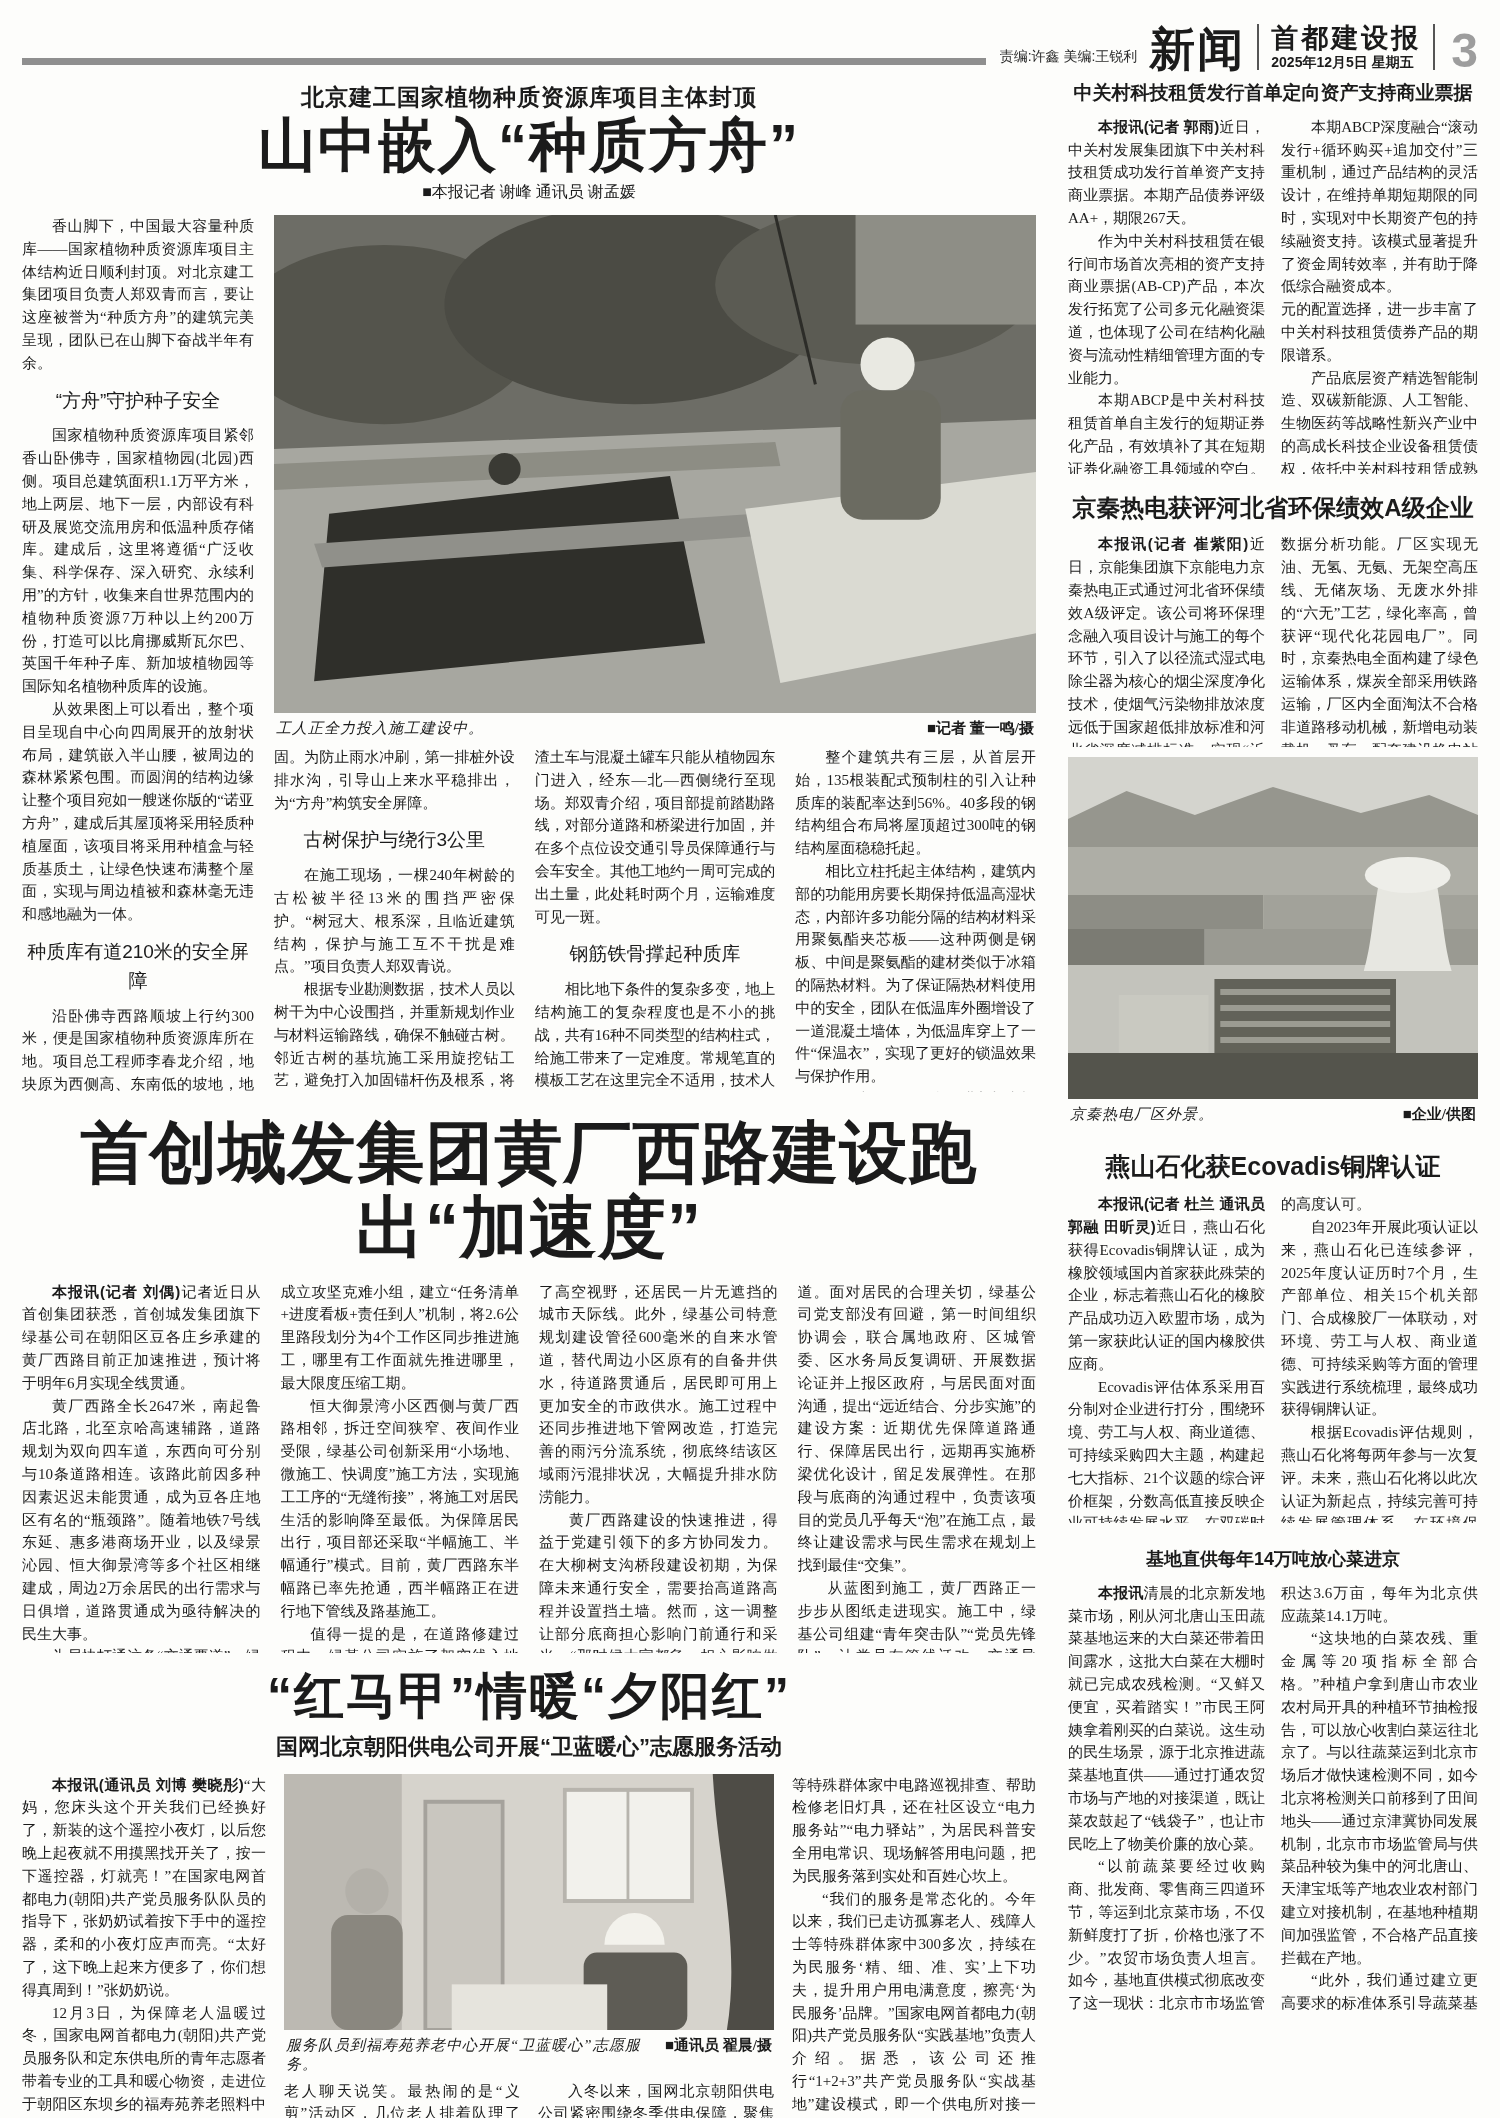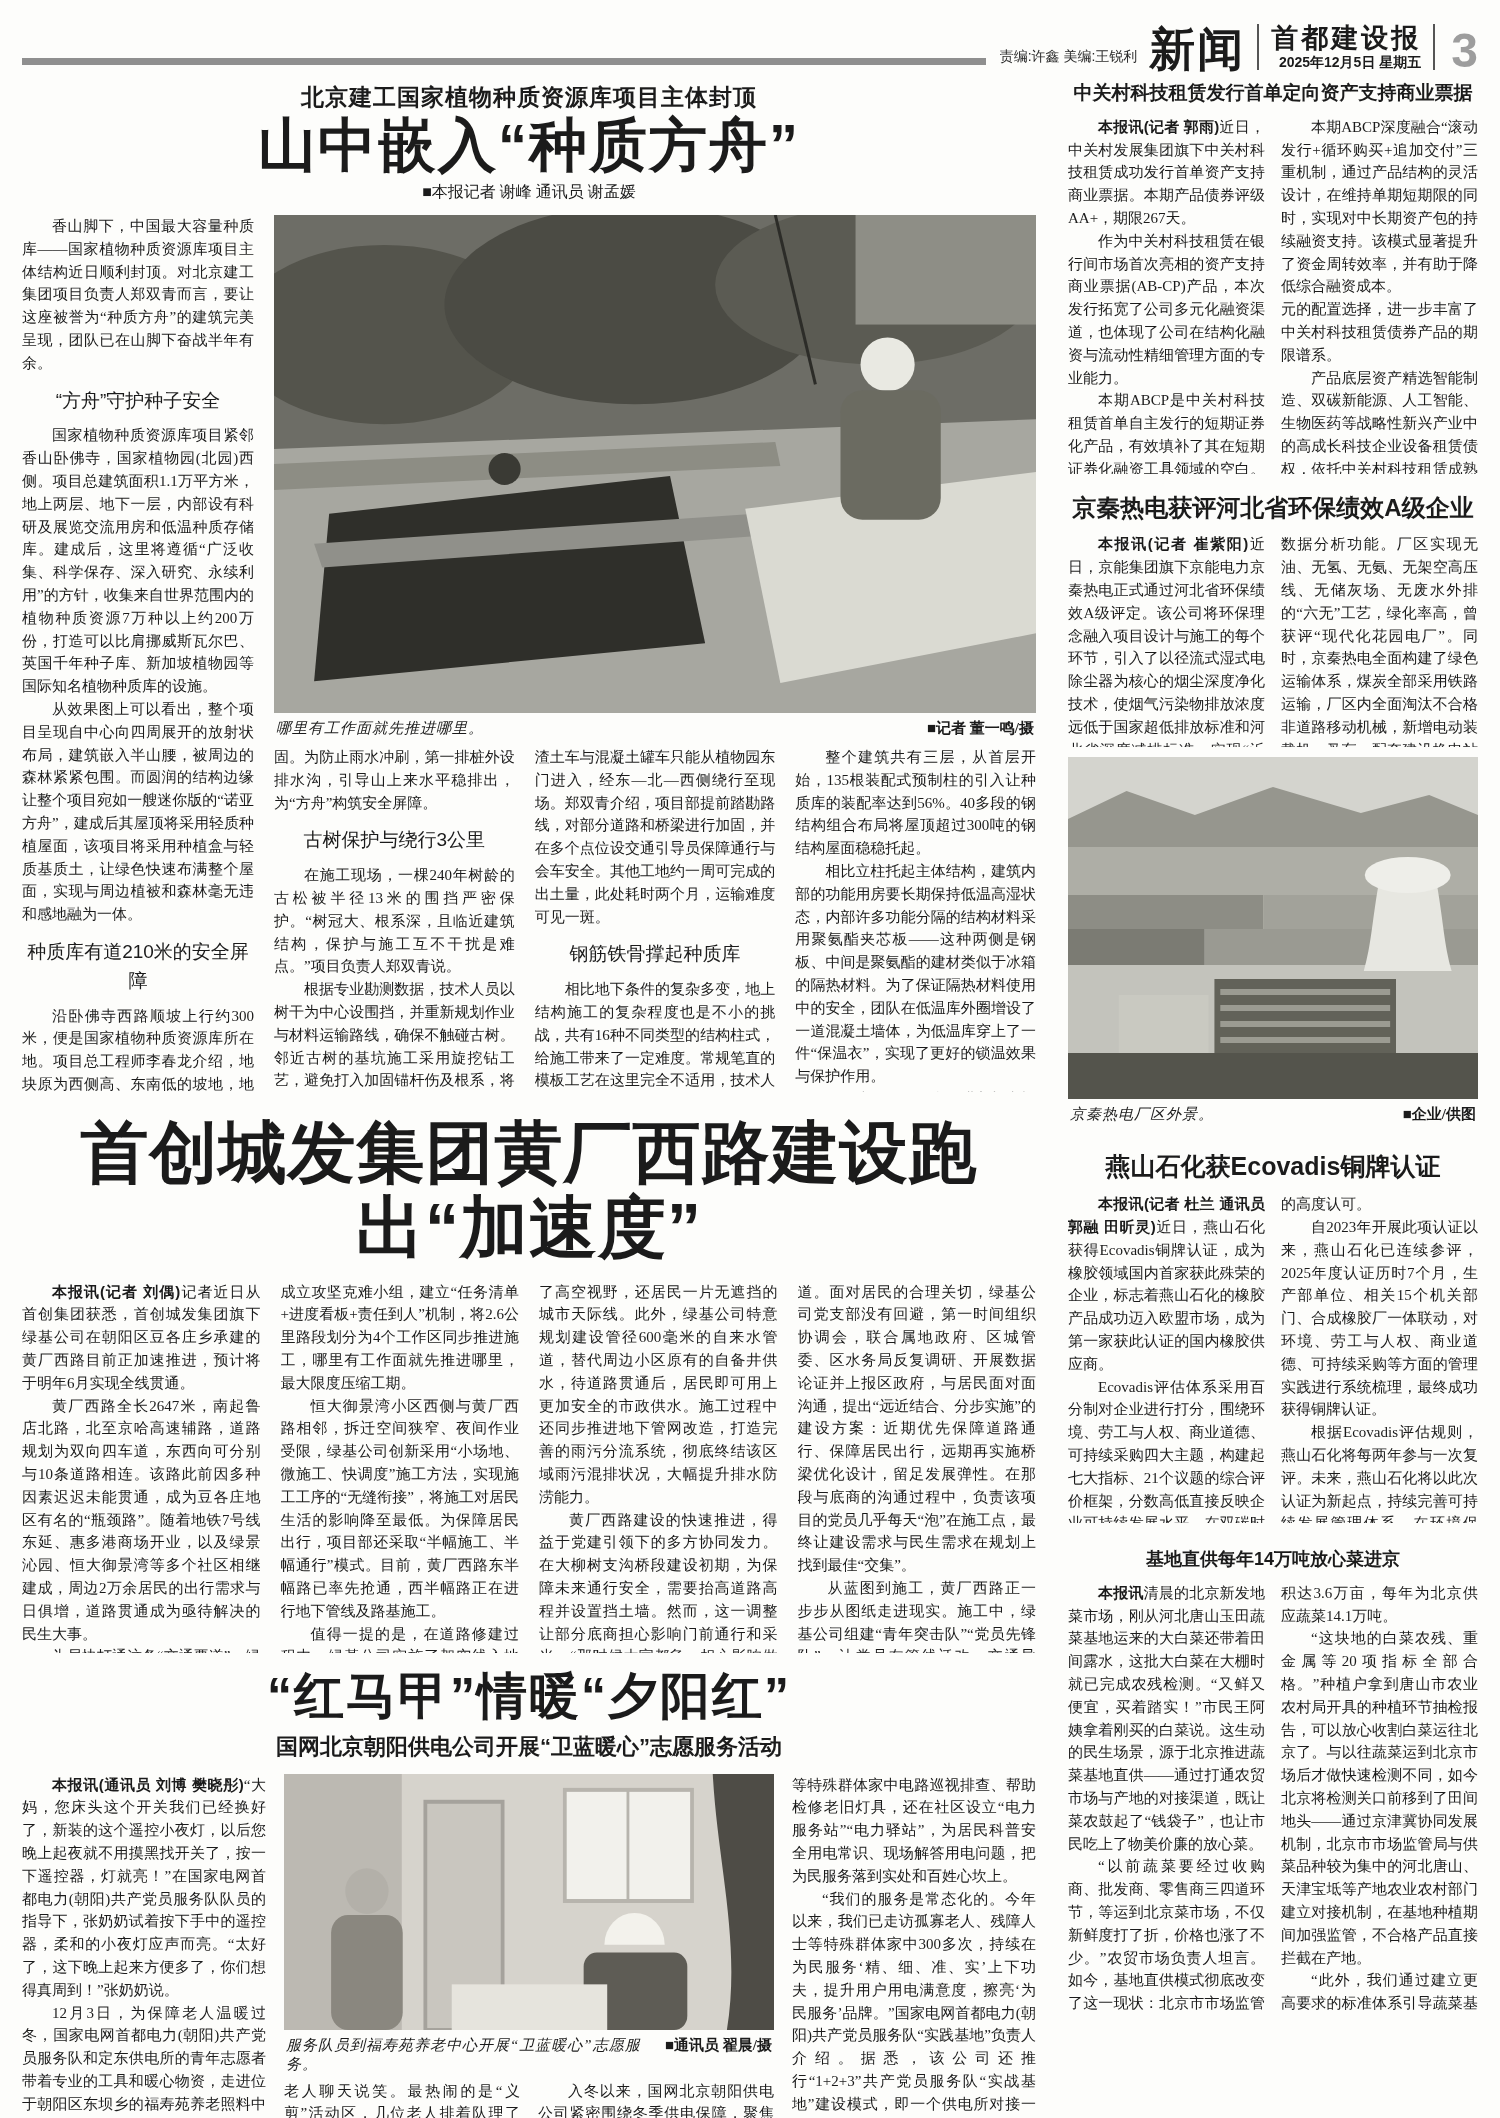--- a/index.html
+++ b/index.html
@@ -4,21 +4,21 @@
 <style>
   * { box-sizing: border-box; margin: 0; padding: 0; }
   html,body { background:#e8e8e6; }
   .page {
     width:1500px; height:2118px; margin:0 auto; background:#fdfdfb;
     color:#1b1b1b; position:relative; overflow:hidden;
     font-family:"Liberation Serif","DejaVu Serif",serif;
     padding:16px 22px 20px 22px;
   }
   
-  .masthead { display:flex; align-items:flex-end; height:56px; margin-bottom:10px;text-align:right; }
+  .masthead { display:flex; align-items:flex-end; height:56px; margin-bottom:10px; }
   .mh-rule { flex:1; height:7px; background:#8f8f8f; margin-bottom:7px; }
   .mh-editors { font-family:"Liberation Sans","DejaVu Sans",sans-serif; font-size:14px; color:#2a2a2a; margin:0 12px 6px 14px; white-space:nowrap; }
   .mh-section { font-family:"Liberation Sans","DejaVu Sans",sans-serif; font-size:46px; font-weight:900; line-height:.95; letter-spacing:2px; }
   .mh-sep { width:2px; height:46px; background:#555; margin:0 12px 2px 12px; }
   .mh-paper { display:flex; flex-direction:column; justify-content:flex-end; }
   .mh-name { font-family:Liberation Serif, serif; font-size:27px; font-weight:900; letter-spacing:3px; line-height:1.05; }
   .mh-date { font-family:"Liberation Sans","DejaVu Sans",sans-serif; font-size:14px; font-weight:700; margin-top:2px; }
   .mh-num { font-family:"Liberation Sans","DejaVu Sans",sans-serif; font-size:48px; font-weight:700; color:#9d9d9d; line-height:.9; margin-left:4px; }
   
   .content { display:flex; gap:32px;justify-content:center; }
@@ -125,21 +125,21 @@
                 <polygon points="55,300 395,262 430,430 40,468" fill="#2f2f2a"></polygon>
                 <polygon points="0,250 500,228 505,252 0,276" fill="#8d8d84"></polygon>
                 <polygon points="40,330 480,300 486,322 48,354" fill="#90908a"></polygon>
                 <polygon points="470,295 760,258 760,420 505,470" fill="#dadad2"></polygon>
                 <circle cx="612" cy="150" r="27" fill="#e9e9e2"></circle>
                 <rect x="565" y="176" width="100" height="130" rx="22" fill="#6b6b61"></rect>
                 <circle cx="230" cy="255" r="16" fill="#3a3a34"></circle>
               </svg>
             </div>
             <div class="cap-row">
-              <span class="cap">哪里有工作面就先推进哪里。</span>
+              <span class="cap">工人正全力投入施工建设中。</span>
               <span class="credit">■记者 董一鸣/摄</span>
             </div>
             <div class="cols3">
               <div class="ncol">
                   <p class="para cont">固。为防止雨水冲刷，第一排桩外设排水沟，引导山上来水平稳排出，为“方舟”构筑安全屏障。</p>
                   <h4 class="subhead">古树保护与绕行3公里</h4>
                   <p class="para">在施工现场，一棵240年树龄的古松被半径13米的围挡严密保护。“树冠大、根系深，且临近建筑结构，保护与施工互不干扰是难点。”项目负责人郑双青说。</p>
                   <p class="para">根据专业勘测数据，技术人员以树干为中心设围挡，并重新规划作业与材料运输路线，确保不触碰古树。邻近古树的基坑施工采用旋挖钻工艺，避免打入加固锚杆伤及根系，将桩间距由1.6米缩小至1.2米，以稳固地层、保障古树安全。</p>
                 </div>
               <div class="ncol">

